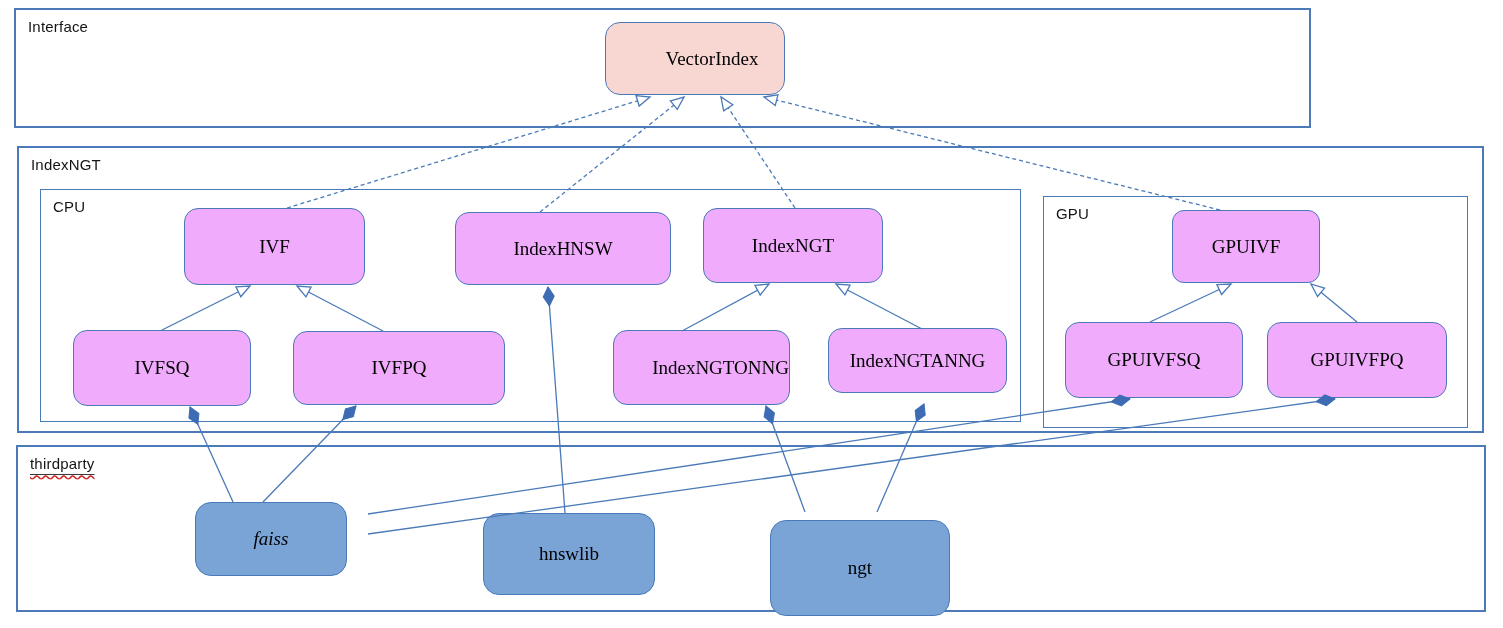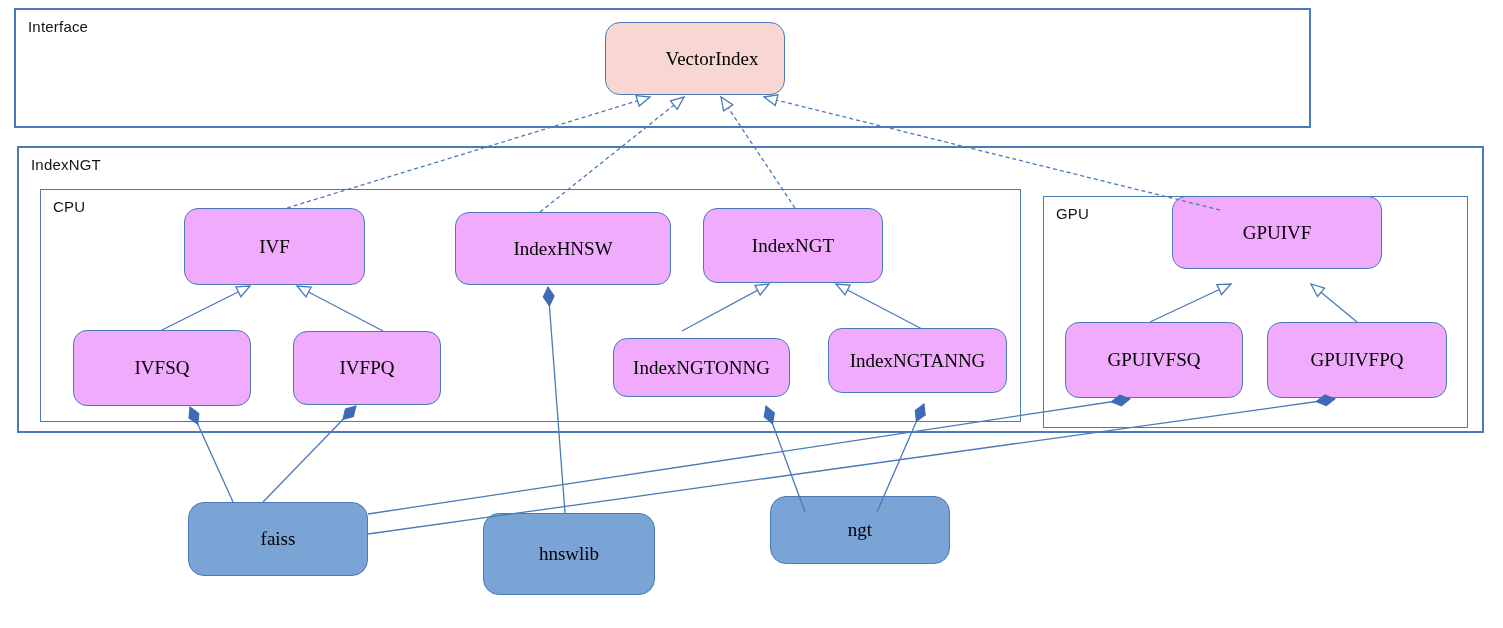--- a/index.html
+++ b/index.html
@@ -48,74 +48,79 @@
   </div>
 
   <div class="container" style="left:40px; top:189px; width:981px; height:233px; border-width:1.5px;">
     <div class="clabel">CPU</div>
   </div>
 
   <div class="container" style="left:1043px; top:196px; width:425px; height:232px; border-width:1.5px;">
     <div class="clabel">GPU</div>
   </div>
 
+  <div class="container" style="left:16px; top:445px; width:1470px; height:167px;">
+    <div class="clabel">
+      <span class="tp-outer"><span class="tp-inner">thirdparty</span></span>
+    </div>
+  </div>
 
   <div class="node node-pink" style="left:605px; top:22px; width:180px; height:73px;padding-left:34px;">
     <span>VectorIndex</span>
   </div>
 
   <div class="node node-green" style="left:184px; top:208px; width:181px; height:77px;">
     <span>IVF</span>
   </div>
 
   <div class="node node-green" style="left:455px; top:212px; width:216px; height:73px;">
     <span>IndexHNSW</span>
   </div>
 
   <div class="node node-green" style="left:703px; top:208px; width:180px; height:75px;">
     <span>IndexNGT</span>
   </div>
 
-  <div class="node node-green" style="left:1172px; top:196px; width:210px; height:73px;">
+  <div class="node node-green" style="left:1172px; top:210px; width:148px; height:73px;border-radius:12px;">
     <span>GPUIVF</span>
   </div>
 
   <div class="node node-green" style="left:73px; top:330px; width:178px; height:76px;">
     <span>IVFSQ</span>
   </div>
 
-  <div class="node node-green" style="left:293px; top:331px; width:148px; height:74px;">
+  <div class="node node-green" style="left:293px; top:331px; width:212px; height:74px;">
     <span>IVFPQ</span>
   </div>
 
-  <div class="node node-green" style="left:613px; top:338px; width:177px; height:59px;">
+  <div class="node node-green" style="left:613px; top:330px; width:177px; height:75px;justify-content:flex-end;">
     <span>IndexNGTONNG</span>
   </div>
 
   <div class="node node-green" style="left:828px; top:328px; width:179px; height:65px;">
     <span>IndexNGTANNG</span>
   </div>
 
   <div class="node node-green" style="left:1065px; top:322px; width:178px; height:76px;">
     <span>GPUIVFSQ</span>
   </div>
 
   <div class="node node-green" style="left:1267px; top:322px; width:180px; height:76px;">
     <span>GPUIVFPQ</span>
   </div>
 
-  <div class="node node-blue" style="left:188px; top:502px; width:180px; height:74px;">
+  <div class="node node-blue" style="left:195px; top:502px; width:152px; height:74px;font-style:italic;">
     <span>faiss</span>
   </div>
 
   <div class="node node-blue" style="left:483px; top:513px; width:172px; height:82px;">
     <span>hnswlib</span>
   </div>
 
-  <div class="node node-blue" style="left:770px; top:496px; width:180px; height:68px;">
+  <div class="node node-blue" style="left:770px; top:520px; width:180px; height:96px;">
     <span>ngt</span>
   </div>
 
   <svg class="edges" width="1503" height="628" viewBox="0 0 1503 628">
     <defs>
       <marker id="mTri" markerUnits="userSpaceOnUse" markerWidth="17" markerHeight="15" refX="14.5" refY="7" orient="auto">
         <path d="M1.5,1.5 L14.5,7 L1.5,12.5 Z" fill="#ffffff" stroke="#4a7ab8" stroke-width="1.3"></path>
       </marker>
       <marker id="mDia" markerUnits="userSpaceOnUse" markerWidth="22" markerHeight="14" refX="20" refY="7" orient="auto">
         <path d="M1,7 L10.5,1.5 L20,7 L10.5,12.5 Z" fill="#3d6cb4" stroke="#3d6cb4"></path>

